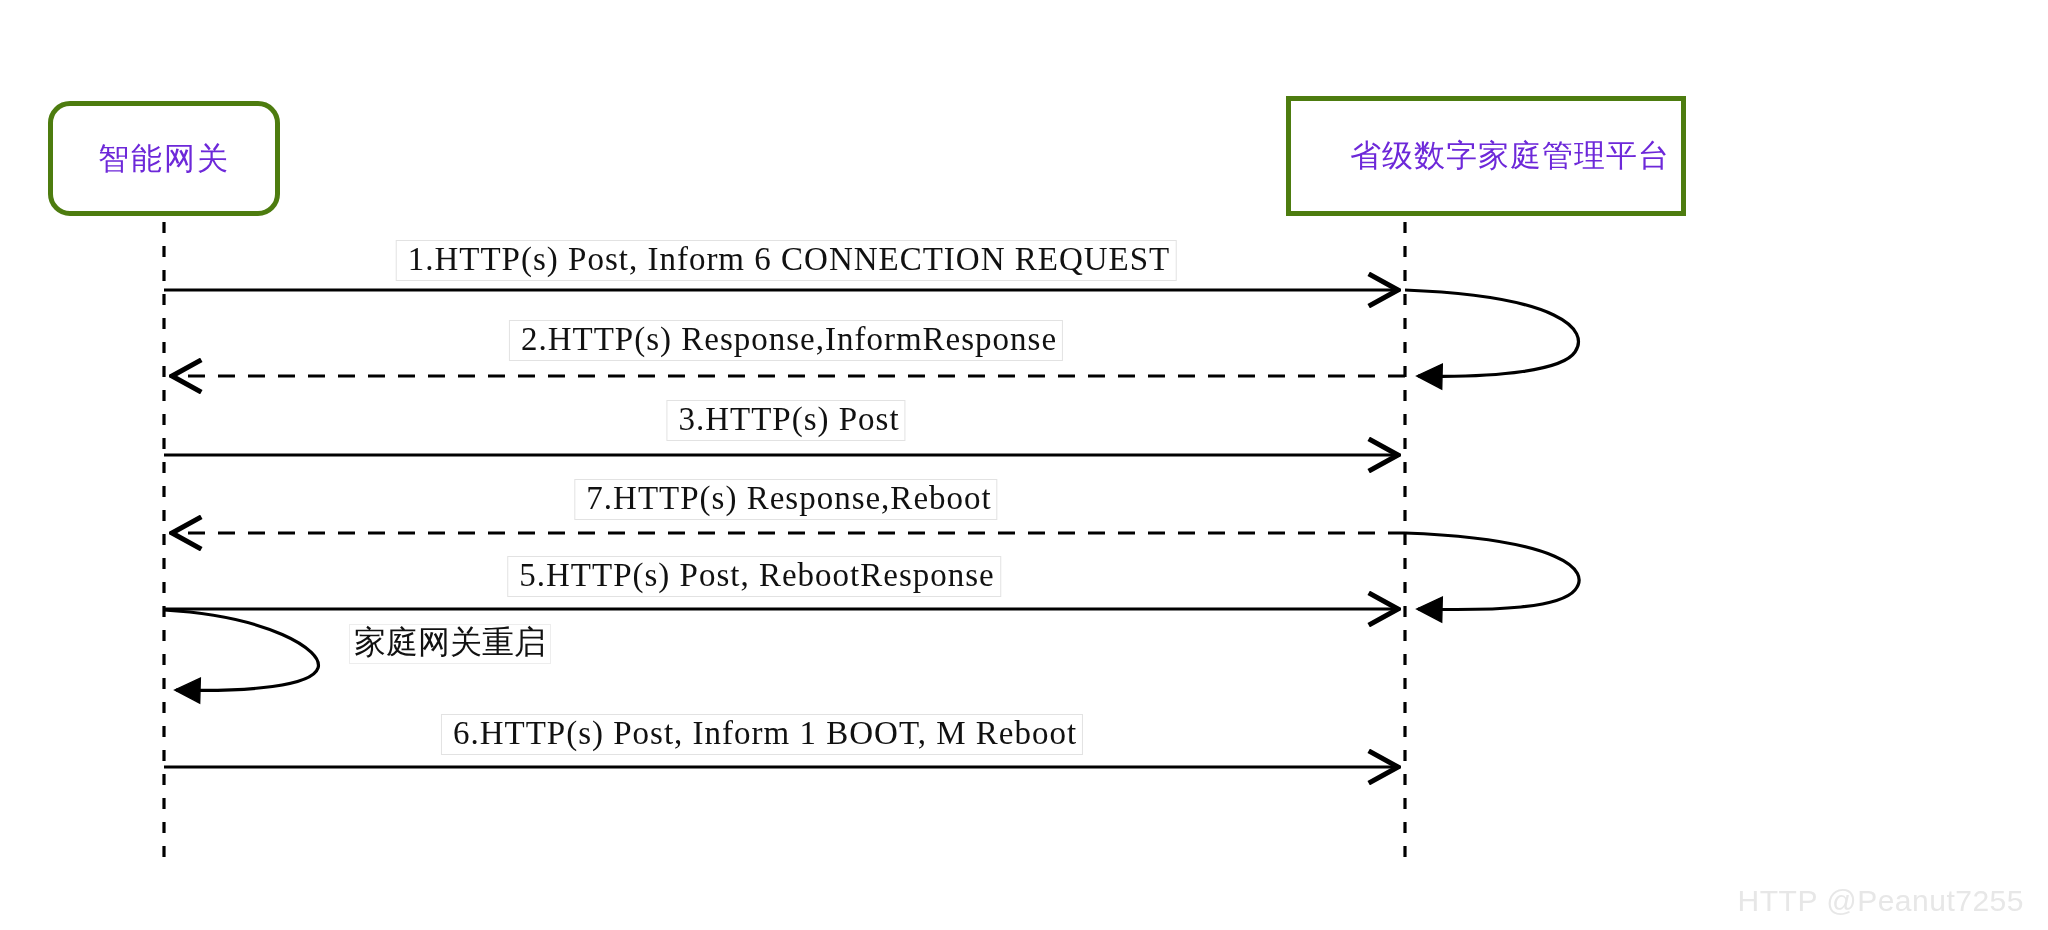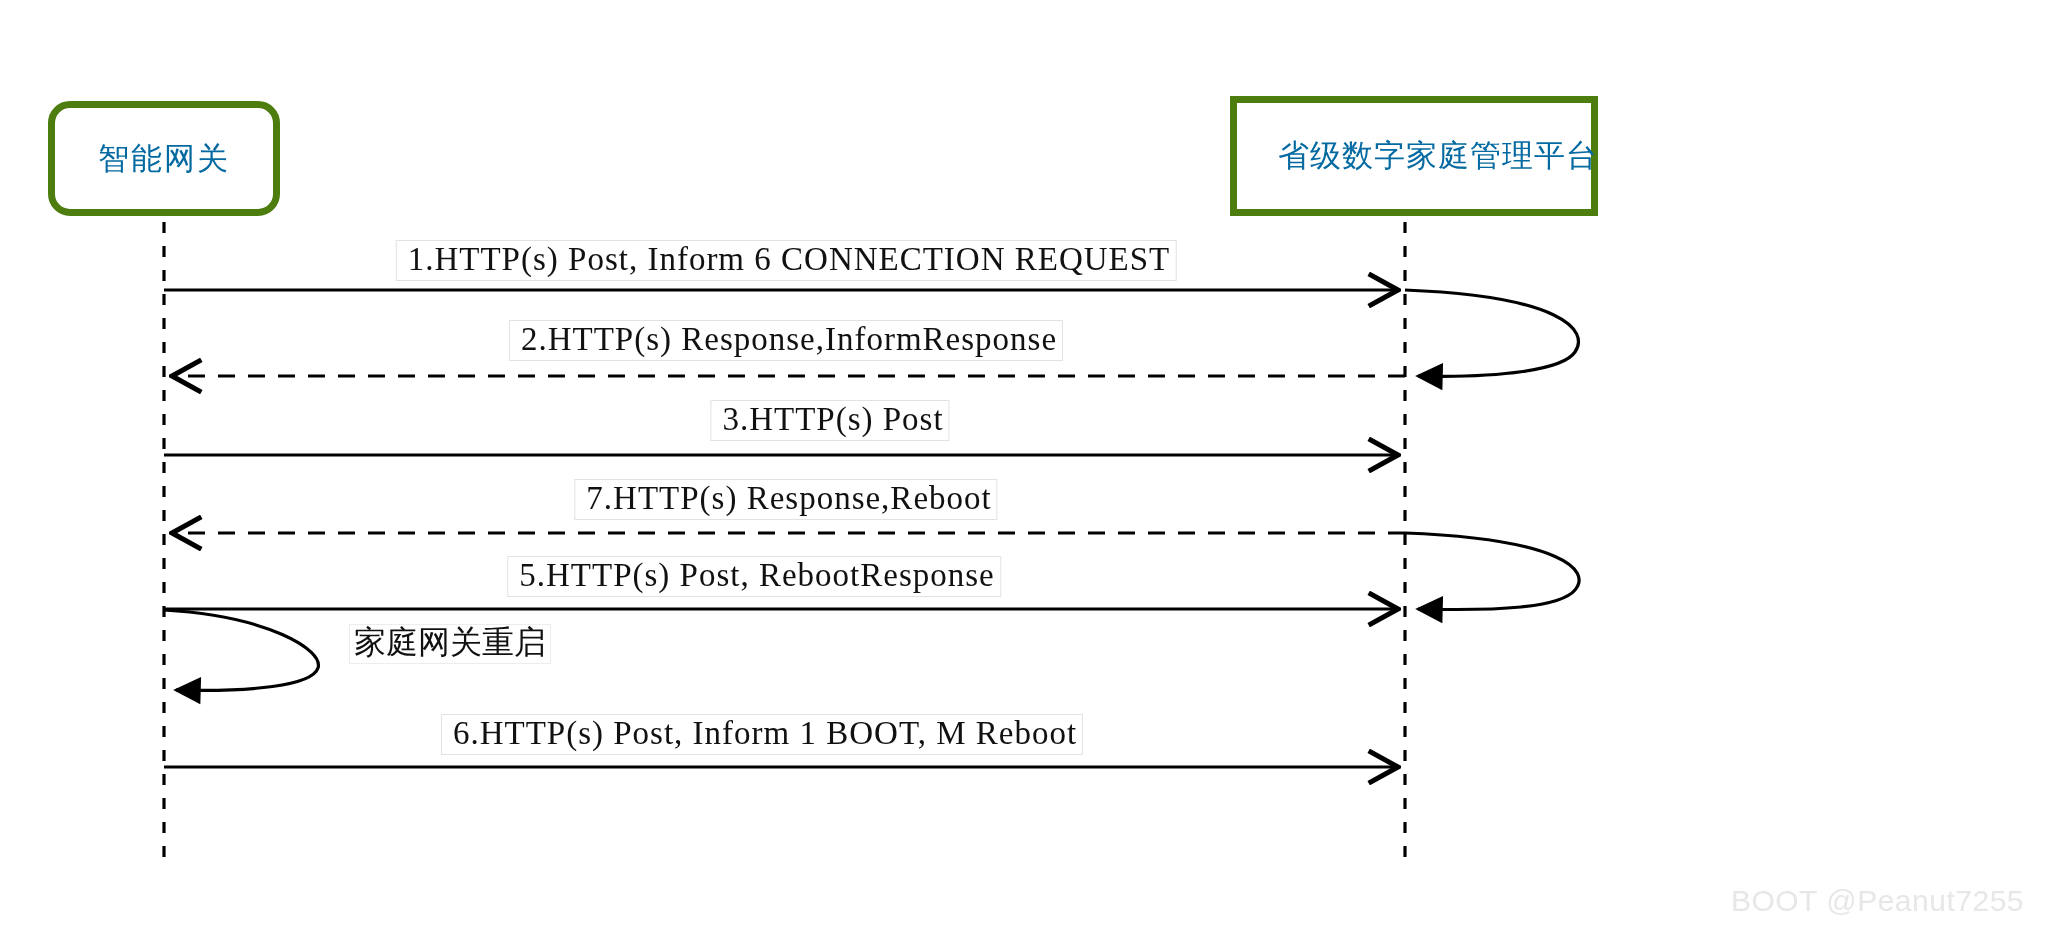--- a/index.html
+++ b/index.html
@@ -21,41 +21,41 @@
     left: 0;
     top: 0;
     width: 2048px;
     height: 930px;
   }
   
   .actor-box {
     position: absolute;
     box-sizing: border-box;
     background: #ffffff;
-    border: 7px solid #4d7c0f;
+    border: 5px solid #4d7c0f;
     display: flex;
     align-items: center;
     justify-content: center;
-    color: #0369a1;
+    color: #6d28d9;
     font-family: Liberation Mono, monospace;
     white-space: nowrap;
   }
   #actor-left {
     left: 48px;
     top: 101px;
     width: 232px;
     height: 115px;
     border-radius: 22px;
     font-size: 31px;
     letter-spacing: 2px;
   }
   #actor-right {
-    left: 1230px;
+    left: 1286px;
     top: 96px;
-    width: 368px;
+    width: 400px;
     height: 120px;
     border-radius: 0;
     font-size: 31px;
     letter-spacing: 1px;
     padding-left: 48px;
   }
   
   .msg-label {
     position: absolute;
     box-sizing: border-box;
@@ -156,27 +156,27 @@
   </svg>
 
   <div class="actor-box" id="actor-left">智能网关</div>
 
   <div class="actor-box" id="actor-right">省级数字家庭管理平台</div>
 
   <div class="msg-label mono" style="left:786px; top:240px;">1.HTTP(s) Post, Inform 6 CONNECTION REQUEST</div>
 
   <div class="msg-label mono" style="left:786px; top:320px;">2.HTTP(s) Response,InformResponse</div>
 
-  <div class="msg-label mono" style="left:786px; top:400px;margin-left:44px;">3.HTTP(s) Post</div>
+  <div class="msg-label mono" style="left:786px; top:400px;">3.HTTP(s) Post</div>
 
   <div class="msg-label mono" style="left:786px; top:479px;">7.HTTP(s) Response,Reboot</div>
 
   <div class="msg-label mono" style="left:754px; top:556px;">5.HTTP(s) Post, RebootResponse</div>
 
   <div class="msg-label mono" style="left:762px; top:714px;">6.HTTP(s) Post, Inform 1 BOOT, M Reboot</div>
 
 
 
   <div class="note-label" style="left:349px; top:624px;">家庭网关重启</div>
 
-  <div id="watermark">BOOT @Peanut7255</div>
+  <div id="watermark">HTTP @Peanut7255</div>
 
 </div>
 
 </body></html>

